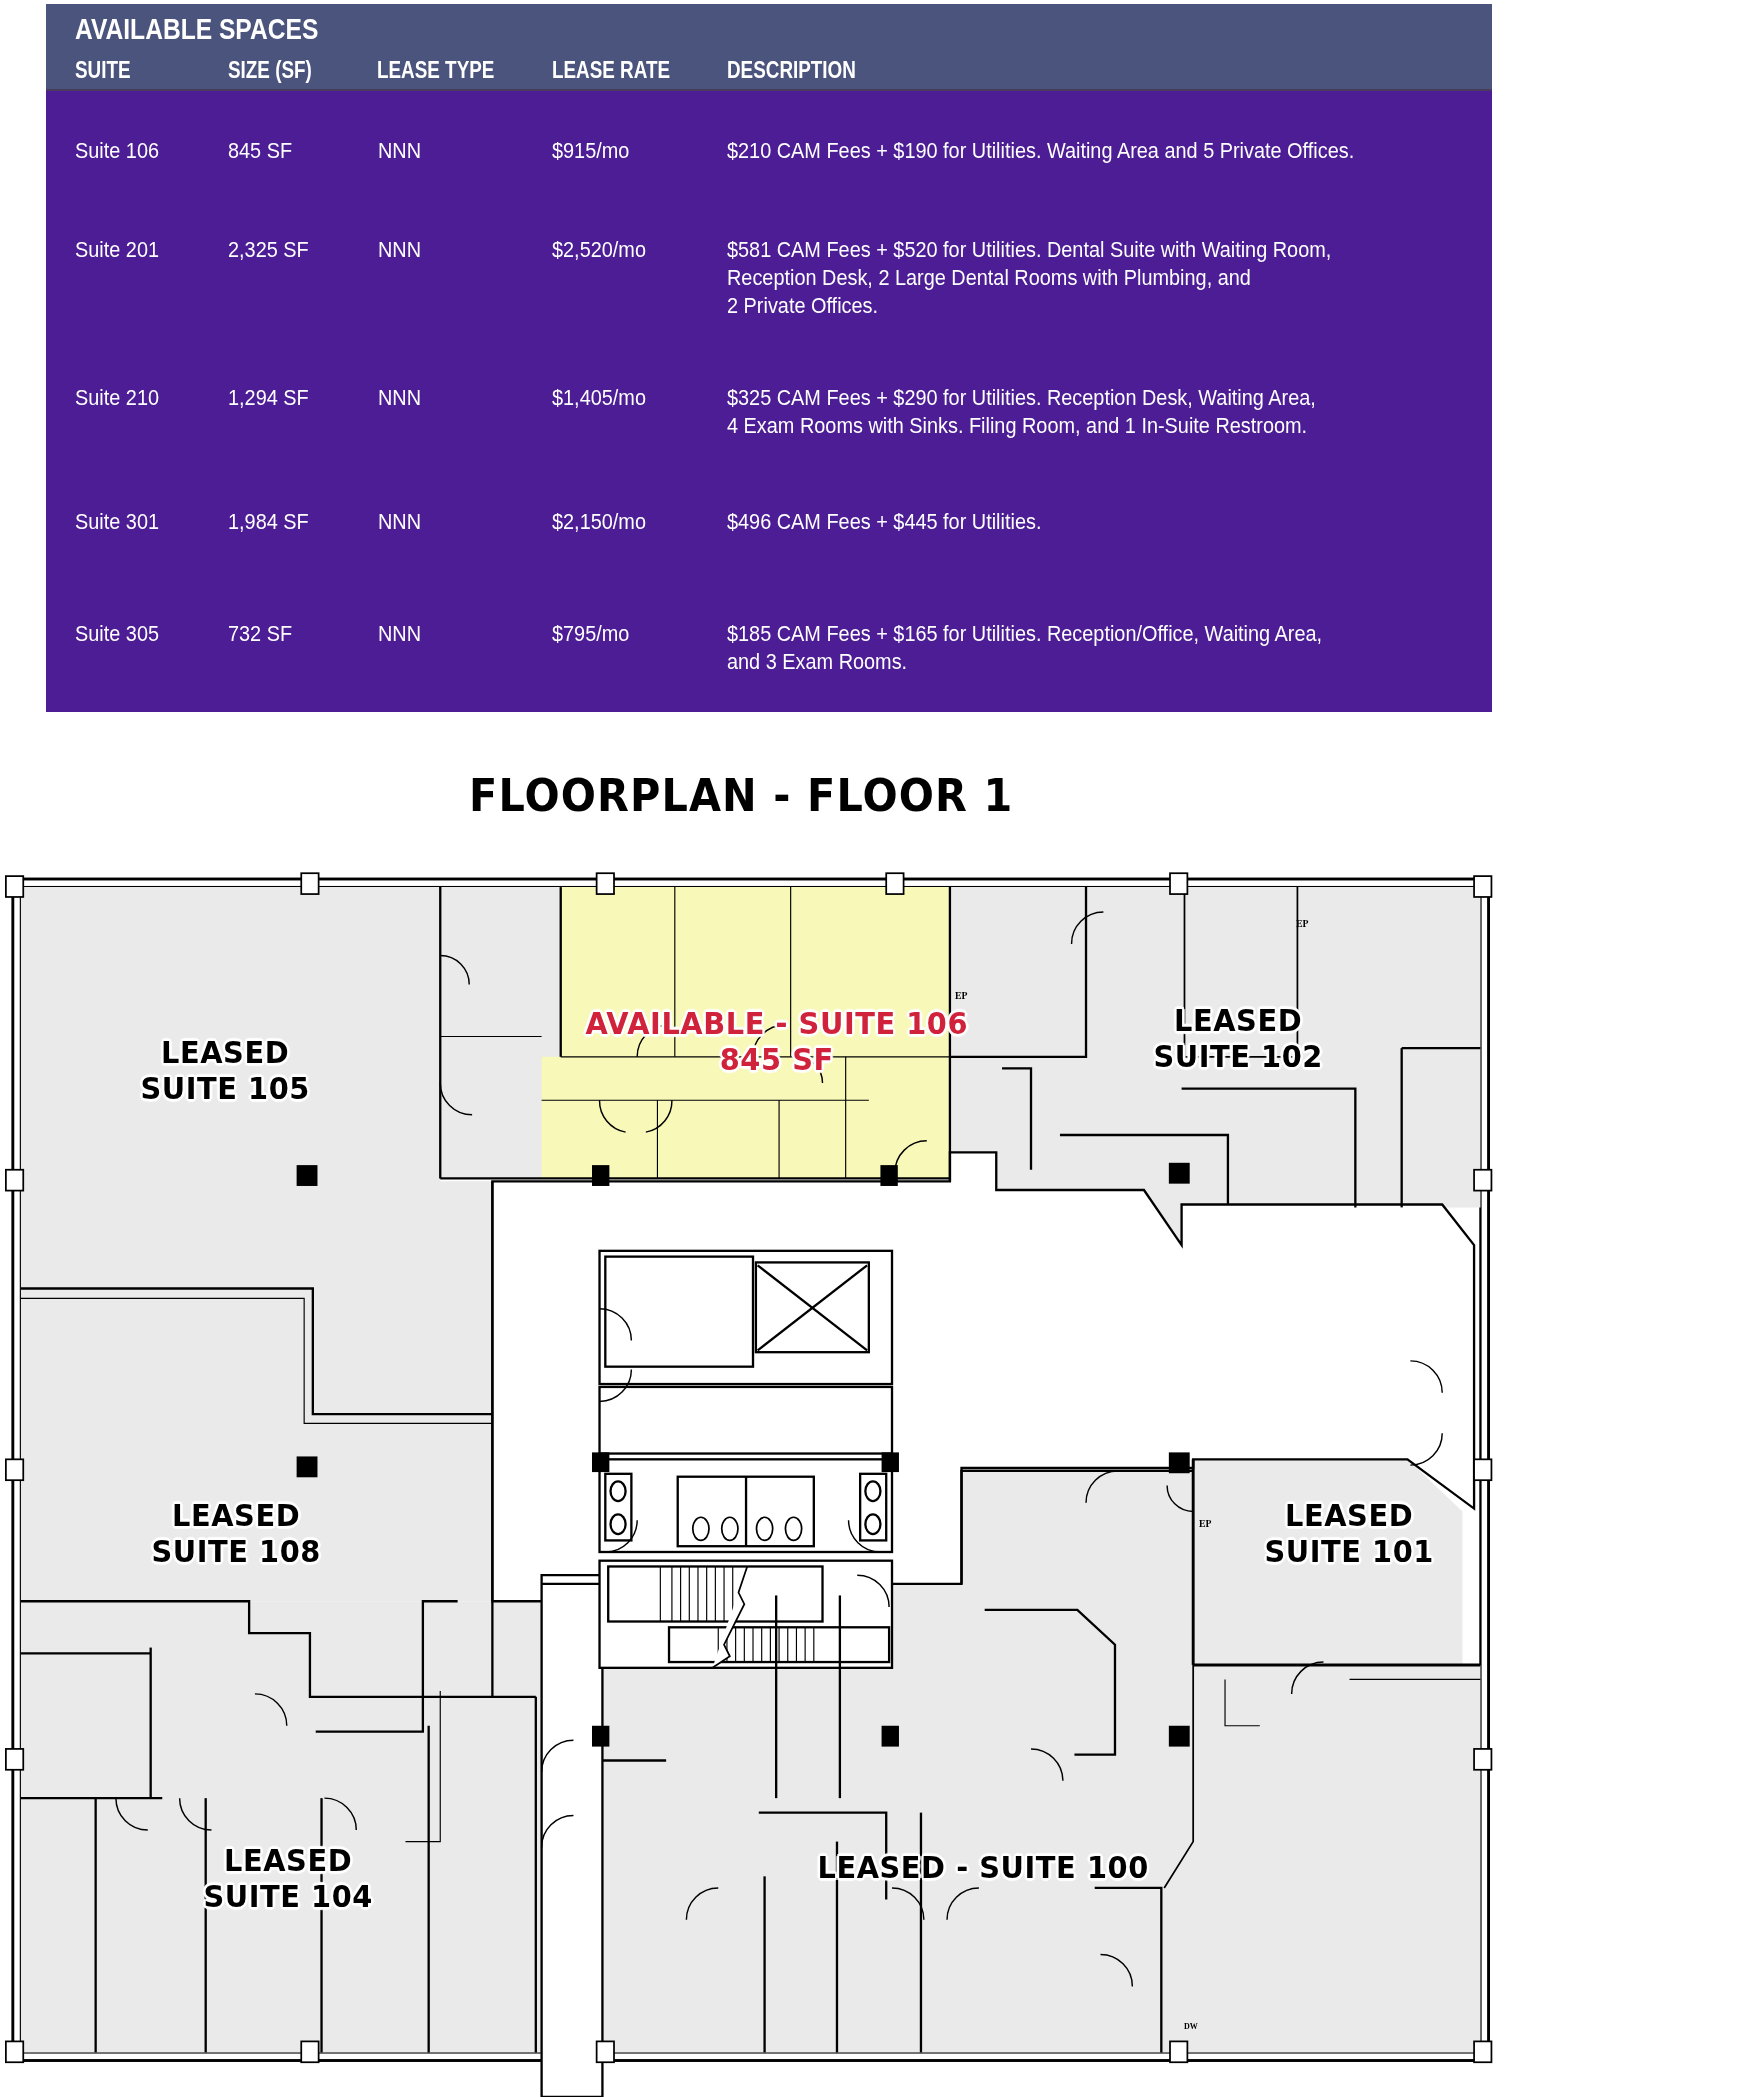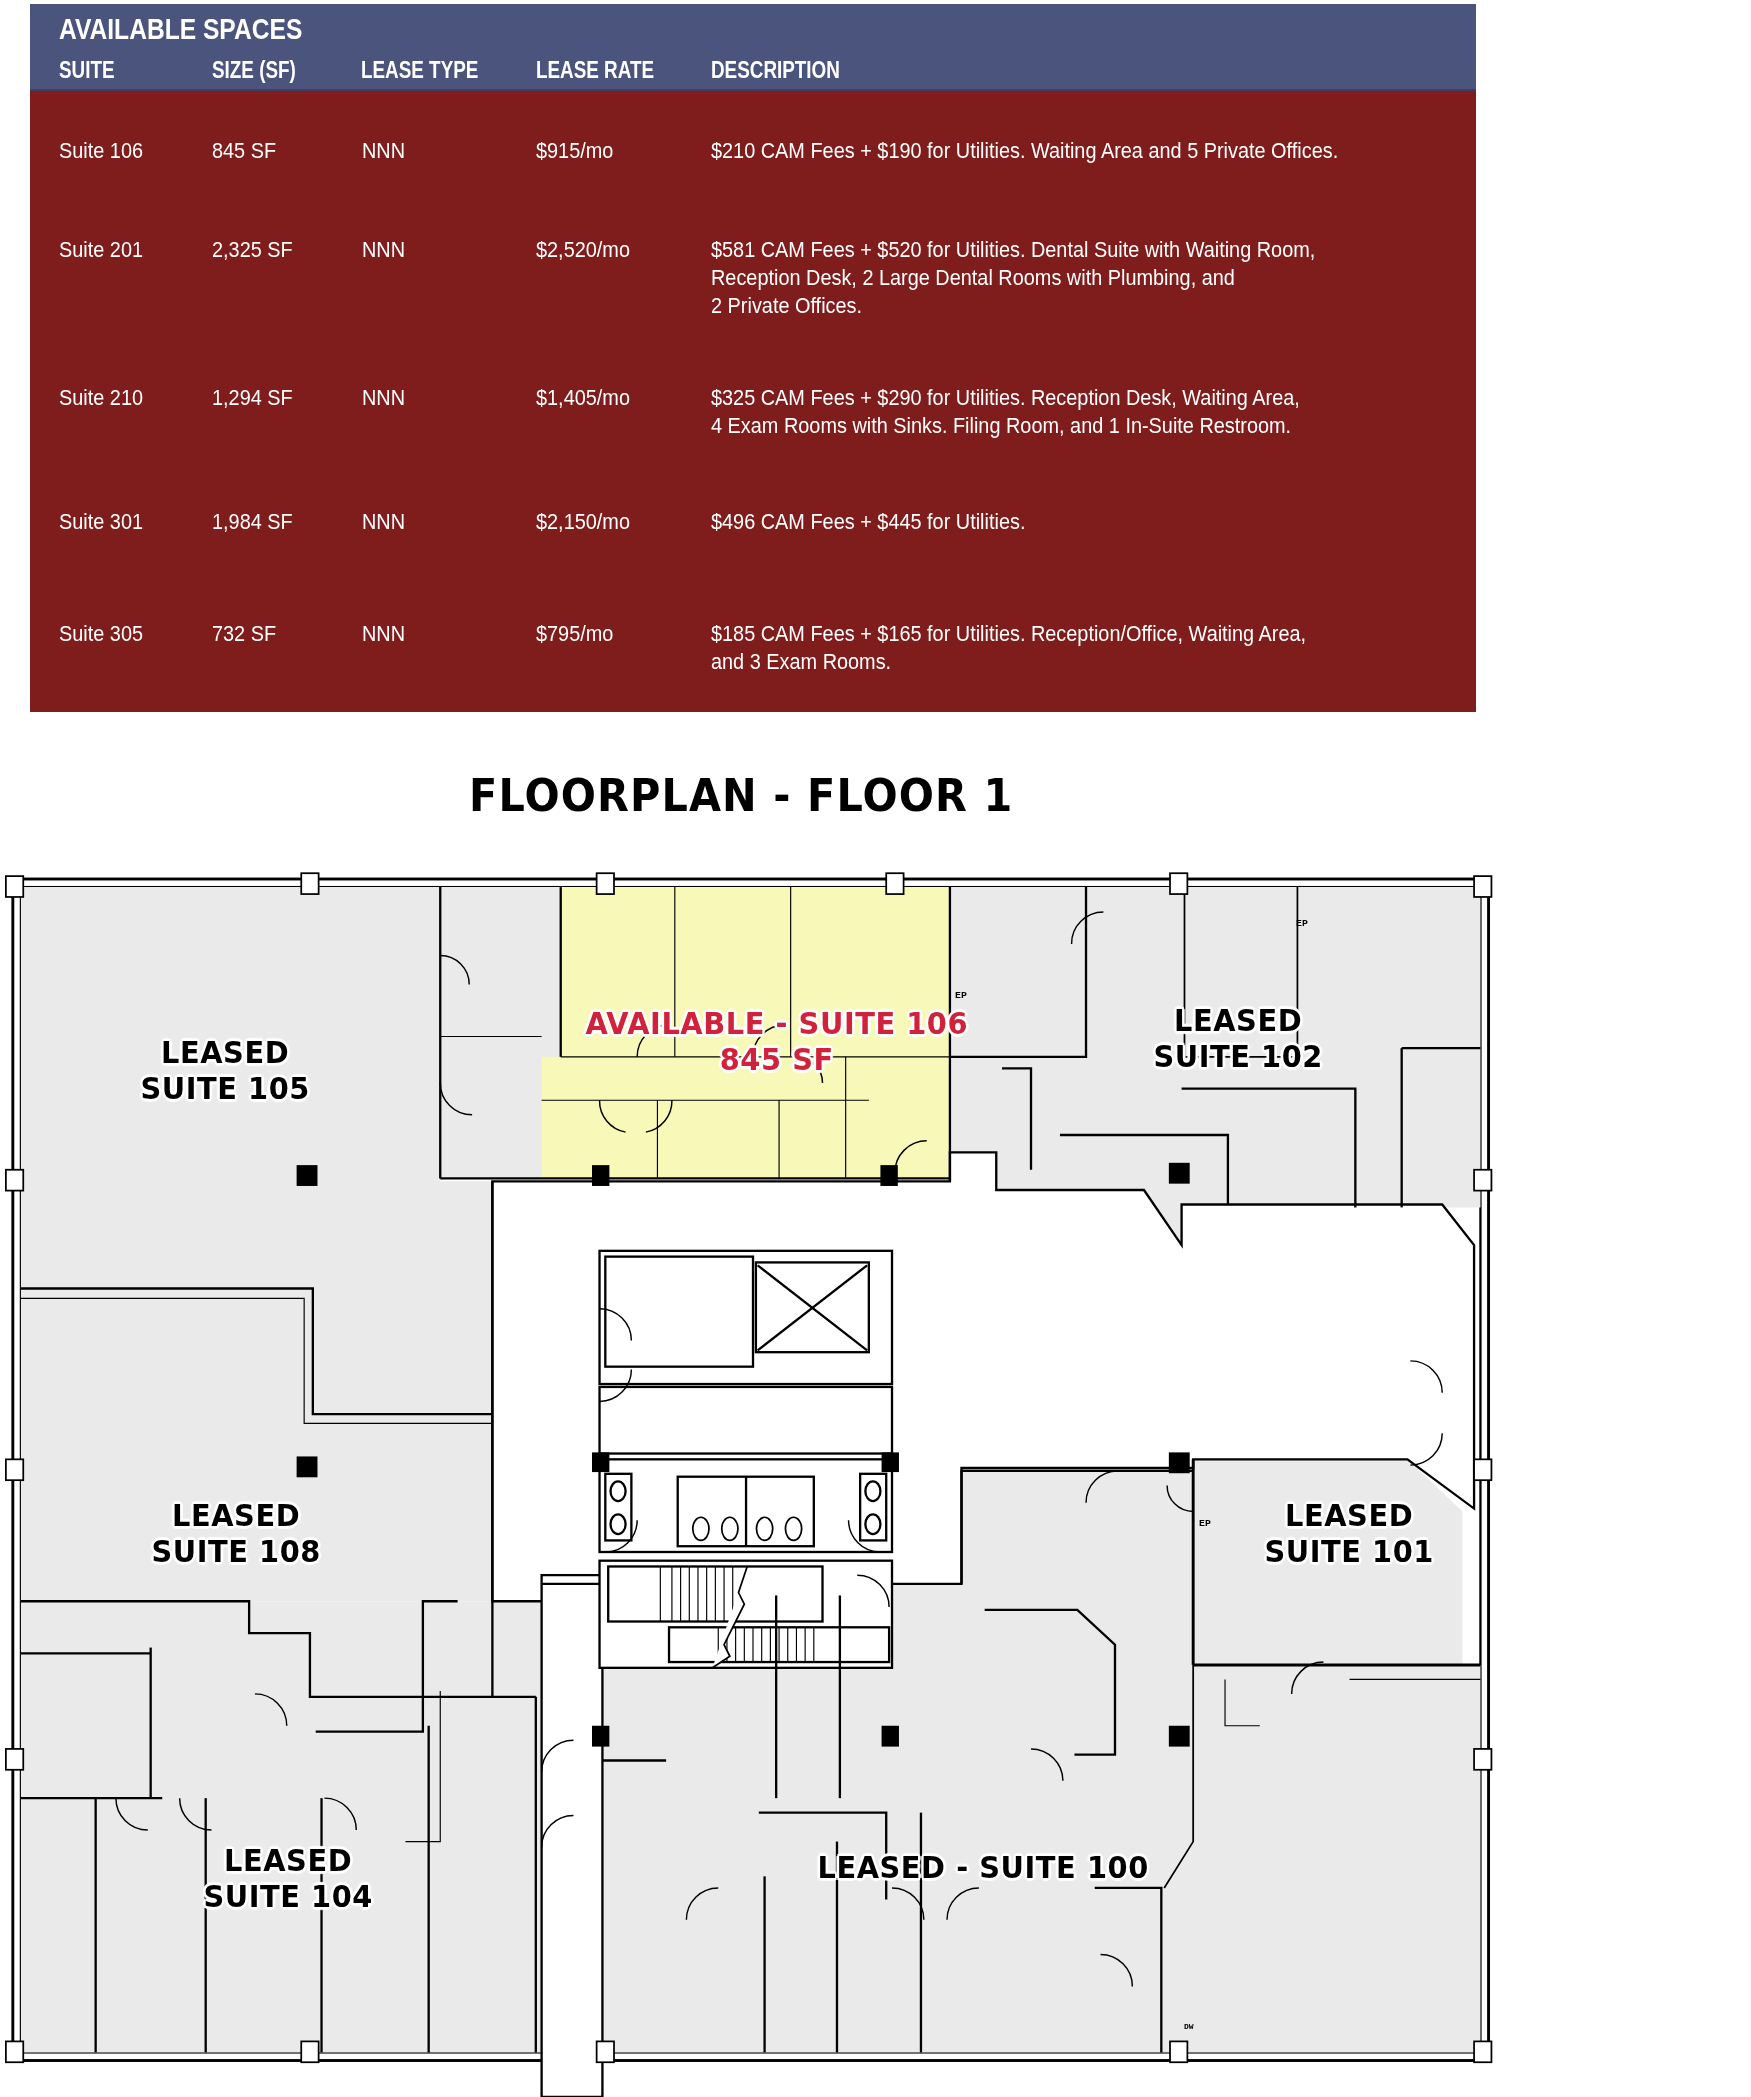--- a/index.html
+++ b/index.html
@@ -1,20 +1,20 @@
 <!DOCTYPE html>
 <html style="font-size:9.3px"><head>
 <meta charset="utf-8">
 <style>
   html, body { margin:0; padding:0; background:#ffffff; }
   body { width:1751px; height:2097px; position:relative; overflow:hidden;
          font-family:"Liberation Sans", "DejaVu Sans", sans-serif; }
 
   
-  .spaces { position:absolute; left:30px; top:3.5px; width:1446px; height:708px; background:#7f1d1d; }
+  .spaces { position:absolute; left:46px; top:3.5px; width:1446px; height:708px; background:#4c1d95; }
   .spaces-head { position:absolute; left:0; top:0; width:100%; height:85px; background:#4B547C;
                  border-bottom:2.9px solid #4A3A5C; }
   .spaces-title { position:absolute; left:29px; top:8px; color:#fff; font-weight:bold;
                   font-size:30px; letter-spacing:0px; transform:scaleX(0.82); transform-origin:left top; }
   .col-head { position:absolute; top:53px; color:#fff; font-weight:bold; font-size:23px;
               transform:scaleX(0.82); transform-origin:left top; white-space:nowrap; }
   .cell { position:absolute; color:#fff; font-size:22.6px; line-height:28px;
           transform:scaleX(0.88); transform-origin:left top; white-space:nowrap; }
   .desc { white-space:pre-line; }
 
@@ -25,21 +25,21 @@
   .plan { position:absolute; left:0; top:857px; width:1751px; height:1240px; }
   .plan svg { position:absolute; left:0; top:0; }
 
   .suite-label { position:absolute; text-align:center; font-weight:bold;
                  font-family:"DejaVu Sans", sans-serif; font-size:31px; line-height:36px; color:#000;
                  text-shadow: 0 0 2.3px #fff, 1.7px 0 0 #fff, -1.7px 0 0 #fff, 0 1.7px 0 #fff, 0 -1.7px 0 #fff,
                               1.7px 1.7px 0 #fff, -1.7px -1.7px 0 #fff, 1.7px -1.7px 0 #fff, -1.7px 1.7px 0 #fff,
                               2.9px 0 1.2px #fff, -2.9px 0 1.2px #fff, 0 2.9px 1.2px #fff, 0 -2.9px 1.2px #fff;
                  white-space:nowrap; letter-spacing:0.6px; transform:scaleX(0.93); }
   .suite-label.avail { color:#D0223A; }
-  .small-tag { position:absolute; font-family:Liberation Mono, monospace; font-weight:bold;
+  .small-tag { position:absolute; font-family:Liberation Serif, serif; font-weight:bold;
                font-size:9.8px; color:#000; }
 </style>
 </head>
 <body>
 
 <div class="spaces">
   <div class="spaces-head">
     <div class="spaces-title">AVAILABLE SPACES</div>
     <div class="col-head" style="left:29px">SUITE</div>
     <div class="col-head" style="left:182px">SIZE (SF)</div>

